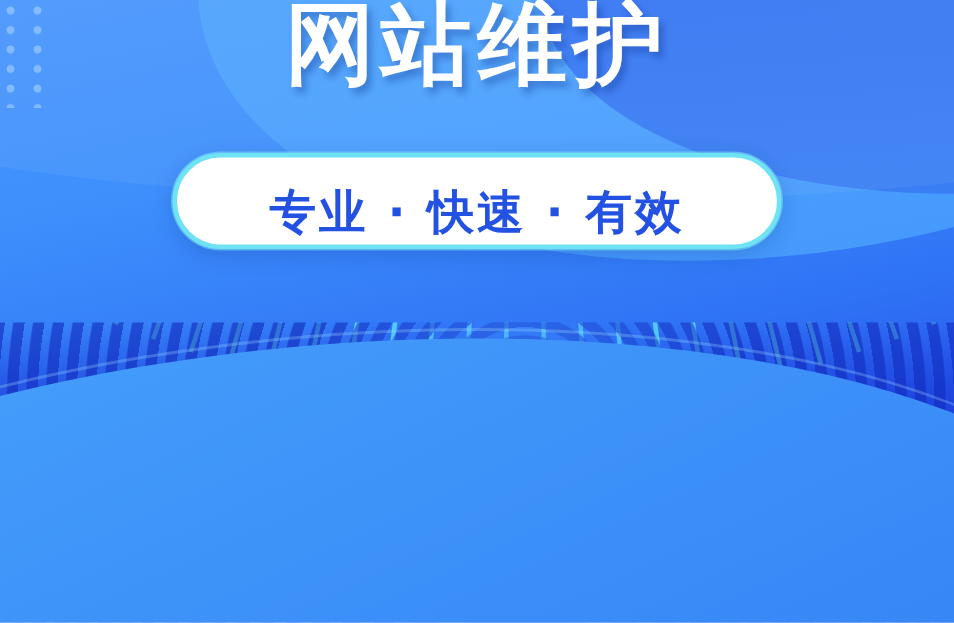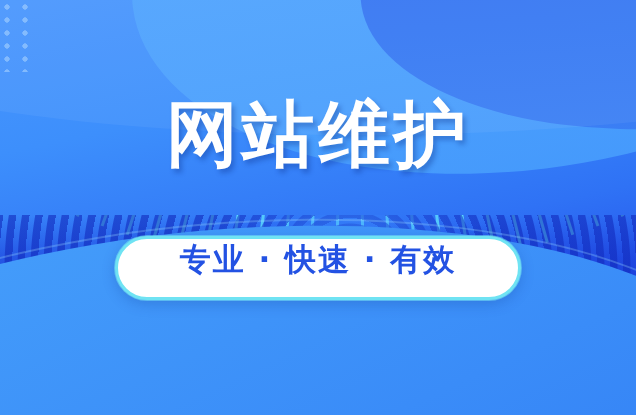--- a/index.html
+++ b/index.html
@@ -161,42 +161,41 @@
   
   .content {
     position: absolute;
     inset: 0;
     display: flex;
     flex-direction: column;
     align-items: center;
   }
 
   .title {
-    margin-top: 98px;
-    font-size: 72px;
+    font-size: 60px;
     line-height: 1;
     font-weight: bold;
     color: #ffffff;
     letter-spacing: 4px;
     white-space: nowrap;
     text-shadow: 3px 4px 5px rgba(10, 40, 130, 0.33);
     font-family: "DejaVu Sans", "Liberation Sans", sans-serif;
   }
 
   .pill {
-    margin-top: 66px;
+    margin-top: 42px;
     width: 400px;
     height: 58px;
     border-radius: 999px;
     background: #ffffff;
     border: 3px solid #6fe3f3;
     box-shadow: 0 0 0 1px rgba(120, 230, 245, 0.55),
                 0 4px 14px rgba(10, 40, 130, 0.22);
     display: flex;
-    align-items: flex-start;
+    align-items: flex-end;
     justify-content: center;
   }
   .pill-text {
     font-size: 31px;
     font-weight: bold;
     color: #2352e3;
     letter-spacing: 2px;
     white-space: nowrap;
     font-family: "DejaVu Sans", "Liberation Sans", sans-serif;
   }

